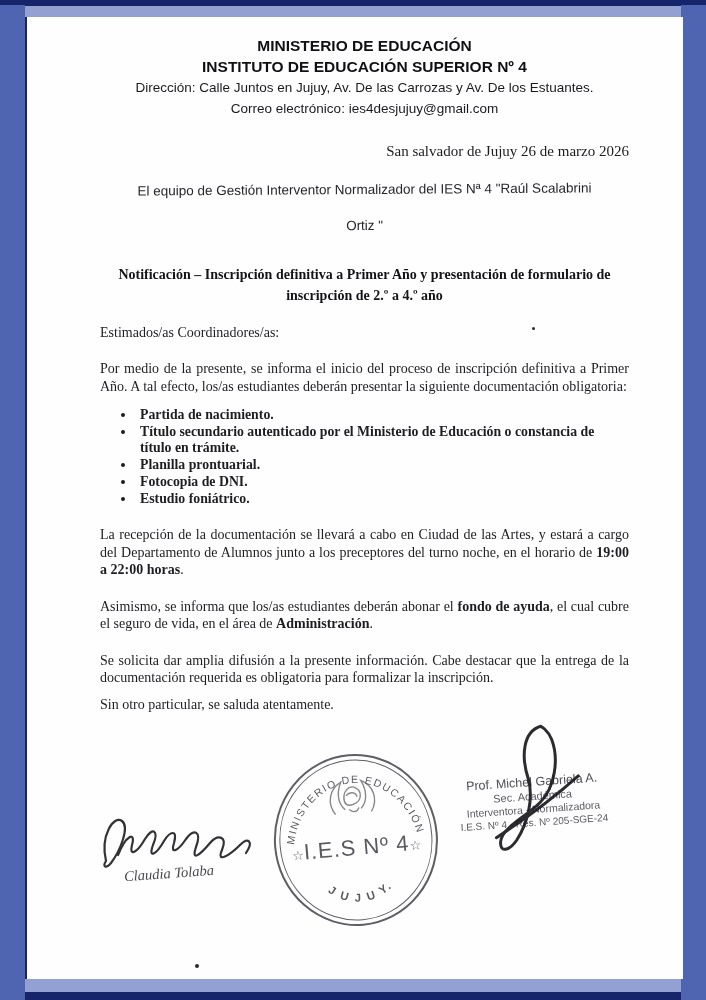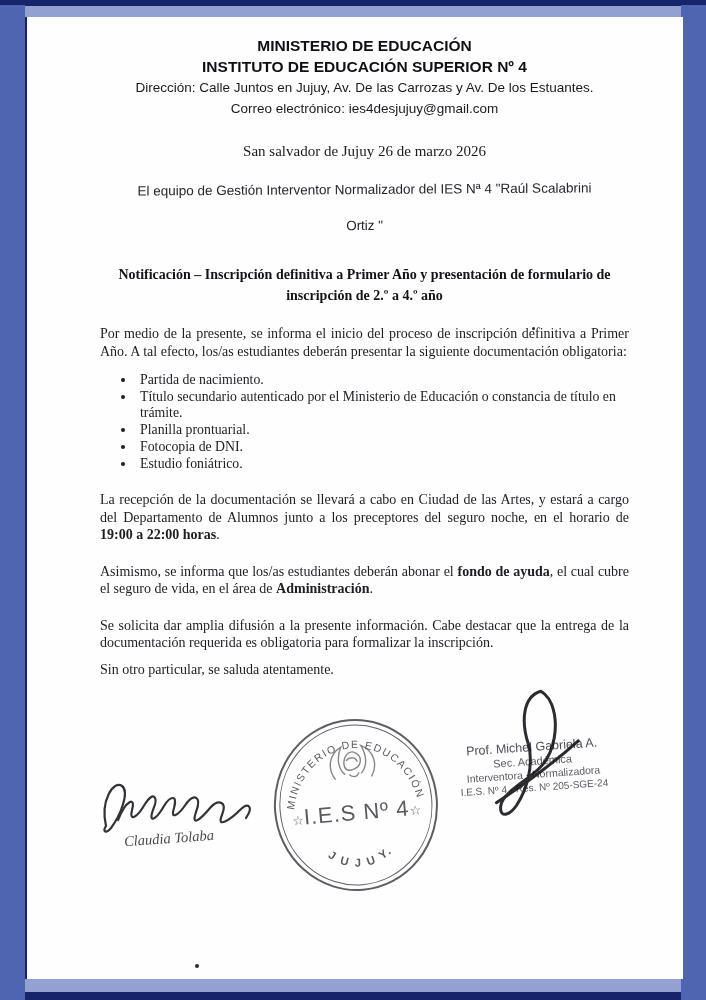--- a/index.html
+++ b/index.html
@@ -18,29 +18,29 @@
   
   .page{
     position:absolute;left:27px;top:17px;width:656px;height:962px;
     background:#fefefe;overflow:hidden;
     padding:18px 54px 0 73px;box-sizing:border-box;
     color:#1d1d22;
   }
   .doc-header{text-align:center;font-family:"Liberation Sans", sans-serif;}
   .doc-header .org{font-weight:bold;font-size:15.5px;line-height:21px;color:#101014;}
   .doc-header .addr{font-size:13.5px;line-height:21px;color:#1a1a1f;}
-  .date-line{margin-top:24px;text-align:center;font-size:15px;color:#1b1b20;}
+  .date-line{margin-top:24px;text-align:right;font-size:15px;color:#1b1b20;}
   .recipient{margin-top:22px;text-align:center;font-family:"Liberation Sans", sans-serif;
     font-size:13.5px;color:#26262c;transform:rotate(-0.4deg);}
   .recipient .line2{margin-top:21px;}
   .subject{margin-top:31px;font-weight:bold;font-size:14px;line-height:21px;color:#141418;text-align:center;}
   .salutation{margin-top:19px;font-size:14px;}
   p.body-par{margin:19px 0 0 0;font-size:14px;line-height:17.5px;text-align:justify;}
   ul.doc-list{margin:12px 0 0 0;padding-left:36px;font-size:13.8px;line-height:16px;}
-  ul.doc-list li{margin:0 0 1px 0;padding-left:4px;}
+  ul.doc-list li{margin:0 0 1px 0;padding-left:4px;font-weight:bold;}
   .closing{margin-top:10px;font-size:14px;}
   
   .sig-row{position:relative;height:262px;margin-top:4px;}
   .left-sig{position:absolute;left:-2px;top:92px;width:190px;height:100px;}
   .left-sig .name{
     position:absolute;left:26px;top:56px;
     font-style:italic;font-size:14.5px;color:#26262c;opacity:.85;
     transform:rotate(-4deg);white-space:nowrap;
   }
   .stamp-wrap{position:absolute;left:170px;top:34px;width:172px;height:180px;
@@ -79,32 +79,33 @@
   <div class="recipient">
     <div class="line1">El equipo de Gestión Interventor Normalizador del IES Nª 4 "Raúl Scalabrini</div>
     <div class="line2">Ortiz "</div>
   </div>
 
   <div class="subject">
     <div>Notificación – Inscripción definitiva a Primer Año y presentación de formulario de</div>
     <div>inscripción de 2.º a 4.º año</div>
   </div>
 
+  <div class="salutation">Estimados/as Coordinadores/as:</div>
 
   <p class="body-par">Por medio de la presente, se informa el inicio del proceso de inscripción definitiva a Primer Año. A tal efecto, los/as estudiantes deberán presentar la siguiente documentación obligatoria:</p>
 
   <ul class="doc-list">
     <li>Partida de nacimiento.</li>
     <li>Título secundario autenticado por el Ministerio de Educación o constancia de título en trámite.</li>
     <li>Planilla prontuarial.</li>
     <li>Fotocopia de DNI.</li>
     <li>Estudio foniátrico.</li>
   </ul>
 
-  <p class="body-par"><span>La recepción de la documentación se llevará a cabo en Ciudad de las Artes, y estará a cargo del Departamento de Alumnos junto a los preceptores del seguro noche, en el horario de </span><b>19:00 a 22:00 horas</b><span>.</span></p>
+  <p class="body-par"><span>La recepción de la documentación se llevará a cabo en Ciudad de las Artes, y estará a cargo del Departamento de Alumnos junto a los preceptores del turno noche, en el horario de </span><b>19:00 a 22:00 horas</b><span>.</span></p>
 
   <p class="body-par"><span>Asimismo, se informa que los/as estudiantes deberán abonar el </span><b>fondo de ayuda</b><span>, el cual cubre el seguro de vida, en el área de </span><b>Administración</b><span>.</span></p>
 
   <p class="body-par">Se solicita dar amplia difusión a la presente información. Cabe destacar que la entrega de la documentación requerida es obligatoria para formalizar la inscripción.</p>
 
   <div class="closing">Sin otro particular, se saluda atentamente.</div>
 
   <div class="sig-row">
 
     <div class="left-sig">

